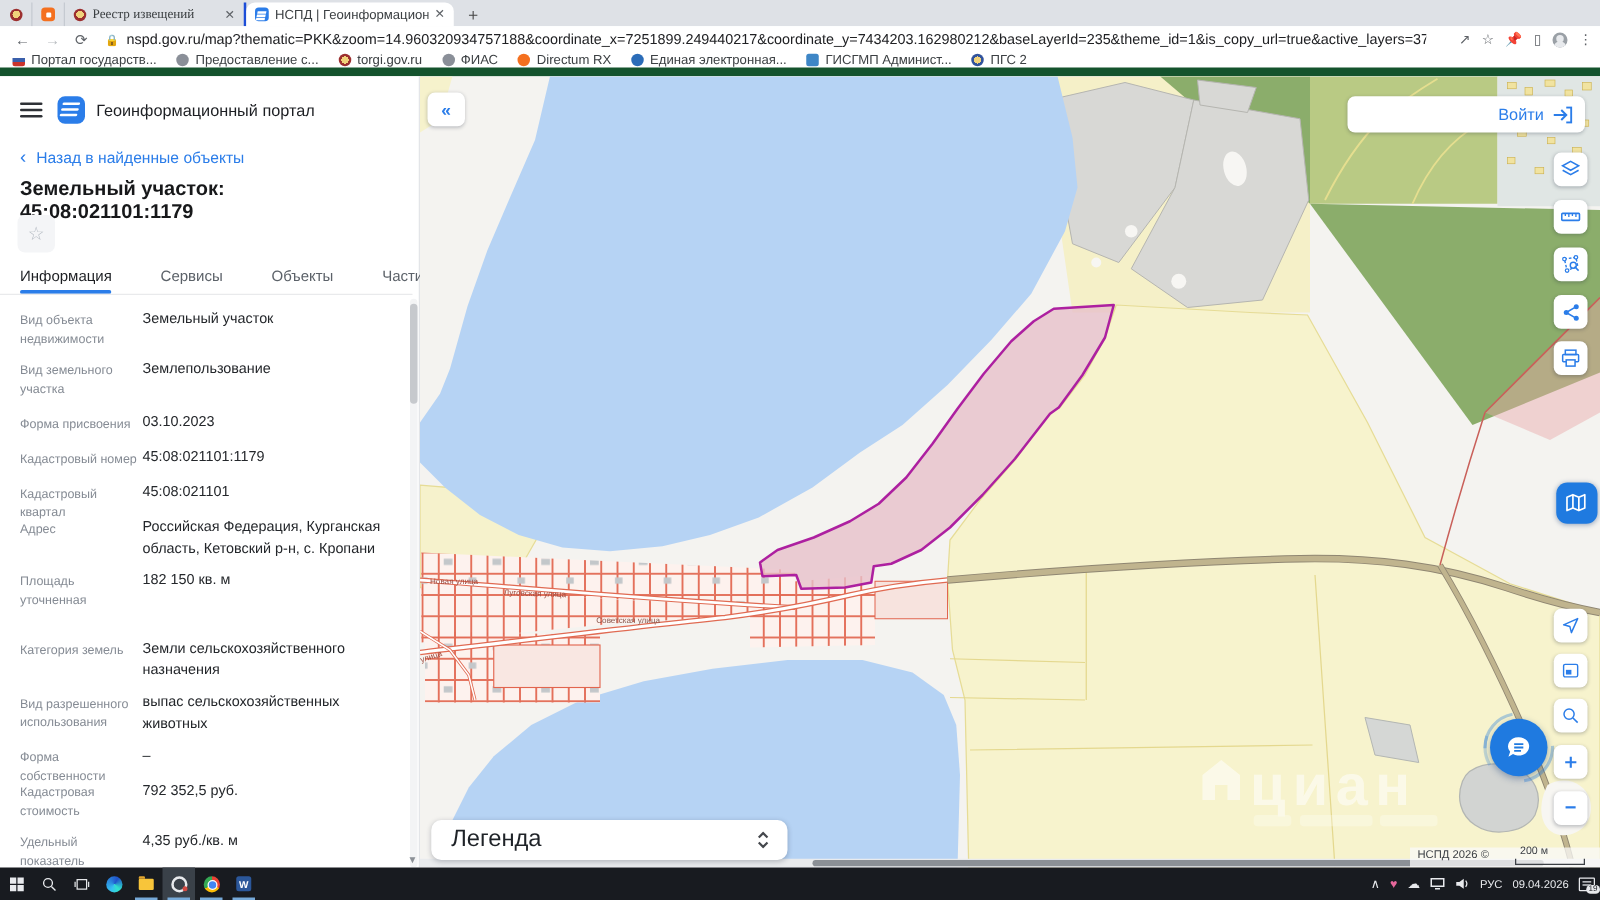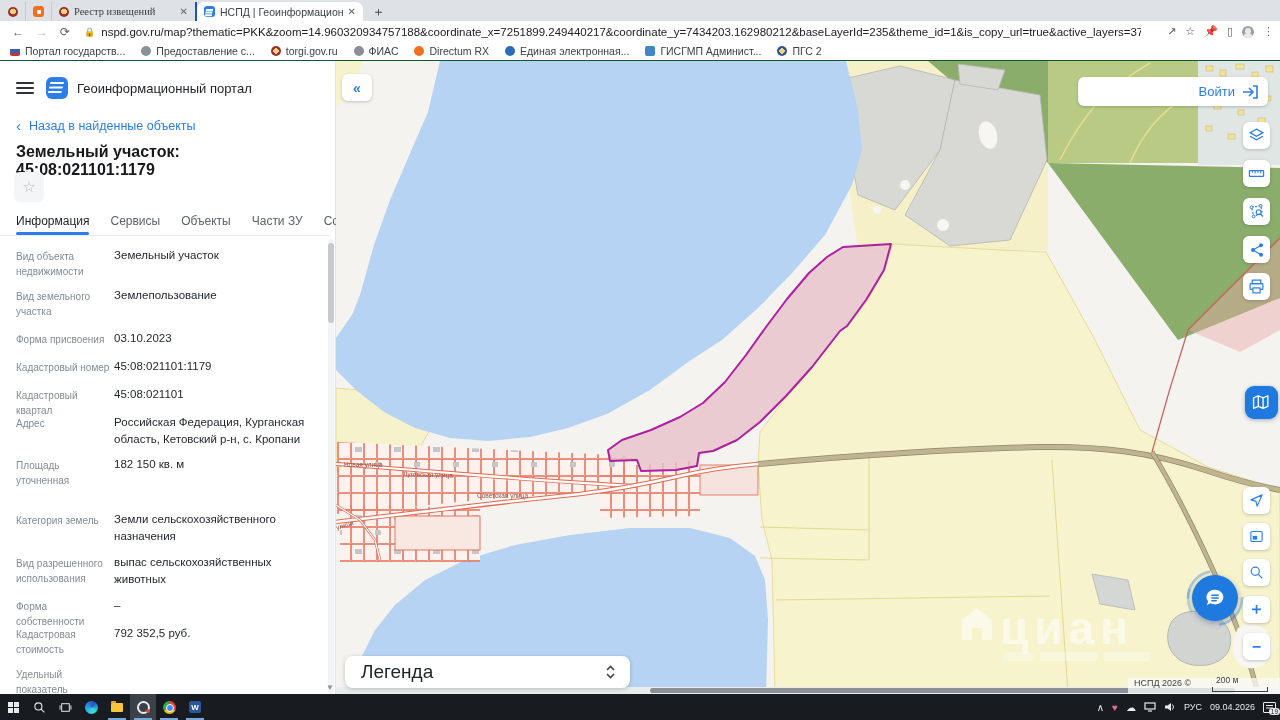--- a/index.html
+++ b/index.html
@@ -24,37 +24,37 @@
 
   .navbar{position:absolute;left:0;top:21px;width:1280px;height:21px;background:#fff;display:flex;align-items:center;font-size:12px;color:#5f6368;}
   .nav-ic{margin-left:12px;font-size:12px;}
   .nav-ic.dis{color:#b9bdc1;}
   .lock-ic{margin-left:14px;font-size:9px;color:#5f6368;}
   .url-text{margin-left:6px;width:1040px;white-space:nowrap;overflow:hidden;color:#202124;font-size:11.5px;}
   .nav-right{position:absolute;right:6px;top:0;height:21px;display:flex;align-items:center;gap:9px;color:#5f6368;font-size:11px;}
   .avatar-ic{width:12px;height:12px;border-radius:50%;background:#9aa0a6;position:relative;overflow:hidden;}
   .avatar-ic:after{content:"";position:absolute;left:3px;top:2px;width:6px;height:6px;border-radius:50%;background:#e8eaed;box-shadow:0 7px 0 2px #e8eaed;}
 
-  .bookmarks{position:absolute;left:0;top:42px;width:1280px;height:19px;background:#fff;border-bottom:1px solid #14532d;display:flex;align-items:center;gap:16px;padding-left:10px;font-size:10.5px;color:#3c4043;}
+  .bookmarks{position:absolute;left:0;top:42px;width:1280px;height:19px;background:#fff;border-bottom:7px solid #14532d;display:flex;align-items:center;gap:16px;padding-left:10px;font-size:10.5px;color:#3c4043;}
   .bm{display:flex;align-items:center;gap:5px;white-space:nowrap;}
   .bm-ic{width:10px;height:10px;border-radius:2px;flex:0 0 auto;}
 
   
   .sidebar{position:absolute;left:0;top:61px;width:336px;height:633px;background:#fff;border-right:1px solid #e3e5e8;}
   .sb-header{position:absolute;left:0;top:14px;width:336px;height:26px;display:flex;align-items:center;}
   .burger{margin-left:16px;width:18px;height:12px;display:flex;flex-direction:column;justify-content:space-between;}
   .burger i{display:block;height:2px;background:#2e3136;border-radius:1px;}
   .sb-logo{margin-left:12px;width:22px;height:22px;border-radius:6px;background:#2b7de9;position:relative;}
   .sb-logo:after{content:"";position:absolute;left:4px;top:5px;width:14px;height:2.4px;background:#fff;border-radius:1px;box-shadow:0 4.5px 0 #fff,0 9px 0 #fff;transform:skewX(-14deg);}
   .sb-apptitle{margin-left:9px;font-size:13px;color:#1d1f23;}
   .back-link{position:absolute;left:16px;top:58px;display:flex;align-items:center;gap:8px;color:#2b7de9;font-size:12.5px;}
   .back-chev{font-size:15px;line-height:12px;}
   .sb-title{position:absolute;left:16px;top:82px;width:300px;font-size:16px;font-weight:bold;color:#17181a;}
   .star-btn{position:absolute;left:14px;top:111px;width:30px;height:30px;border-radius:6px;background:#f4f5f7;display:flex;align-items:center;justify-content:center;color:#b4bac2;font-size:15px;}
-  .sb-tabs{position:absolute;left:16px;top:151px;width:312px;height:24px;display:flex;align-items:center;gap:21px;font-size:12px;color:#5c6269;}
+  .sb-tabs{position:absolute;left:16px;top:151px;width:312px;height:24px;display:flex;align-items:center;gap:39px;font-size:12px;color:#5c6269;}
   .sb-tab{position:relative;padding-bottom:7px;white-space:nowrap;}
   .sb-tab.active{color:#1d1f23;}
   .sb-tab.active:after{content:"";position:absolute;left:0;right:0;bottom:0;height:3px;border-radius:2px;background:#2b7de9;}
   .sb-tab-more{margin-left:auto;margin-right:14px;width:22px;height:22px;border:1px solid #d8dbe0;border-radius:6px;display:flex;align-items:center;justify-content:center;color:#2b7de9;font-size:10px;}
   .sb-divider{position:absolute;left:0;top:174px;width:330px;height:1px;background:#e9eaec;}
   .prop-row{position:absolute;left:16px;width:300px;display:flex;}
   .prop-label{width:97px;font-size:10px;line-height:15px;color:#858b94;padding-top:2px;}
   .prop-value{width:206px;margin-left:3px;font-size:11.5px;line-height:16.5px;color:#24272b;}
   .sb-scroll{position:absolute;left:328px;top:178px;width:6px;height:455px;background:#f3f4f5;border-radius:3px;}
   .sb-thumb{position:absolute;left:0;top:4px;width:6px;height:80px;background:#c6c9cd;border-radius:3px;}
@@ -242,20 +242,21 @@
     <div class="prop-row" style="top:536px">
         <div class="prop-label">Форма собственности</div>
         <div class="prop-value">–</div>
       </div>
     <div class="prop-row" style="top:564px">
         <div class="prop-label">Кадастровая стоимость</div>
         <div class="prop-value">792 352,5 руб.</div>
       </div>
     <div class="prop-row" style="top:604px">
         <div class="prop-label">Удельный показатель кадастровой</div>
+        <div class="prop-value">4,35 руб./кв. м</div>
       </div>
 
     <div class="sb-scroll">
         <div class="sb-thumb"></div>
       </div>
     <div class="sb-arrow">▼</div>
   </div>
 
   <div class="maparea">
     <svg class="map-svg" width="944" height="633" viewBox="336 61 944 633">

